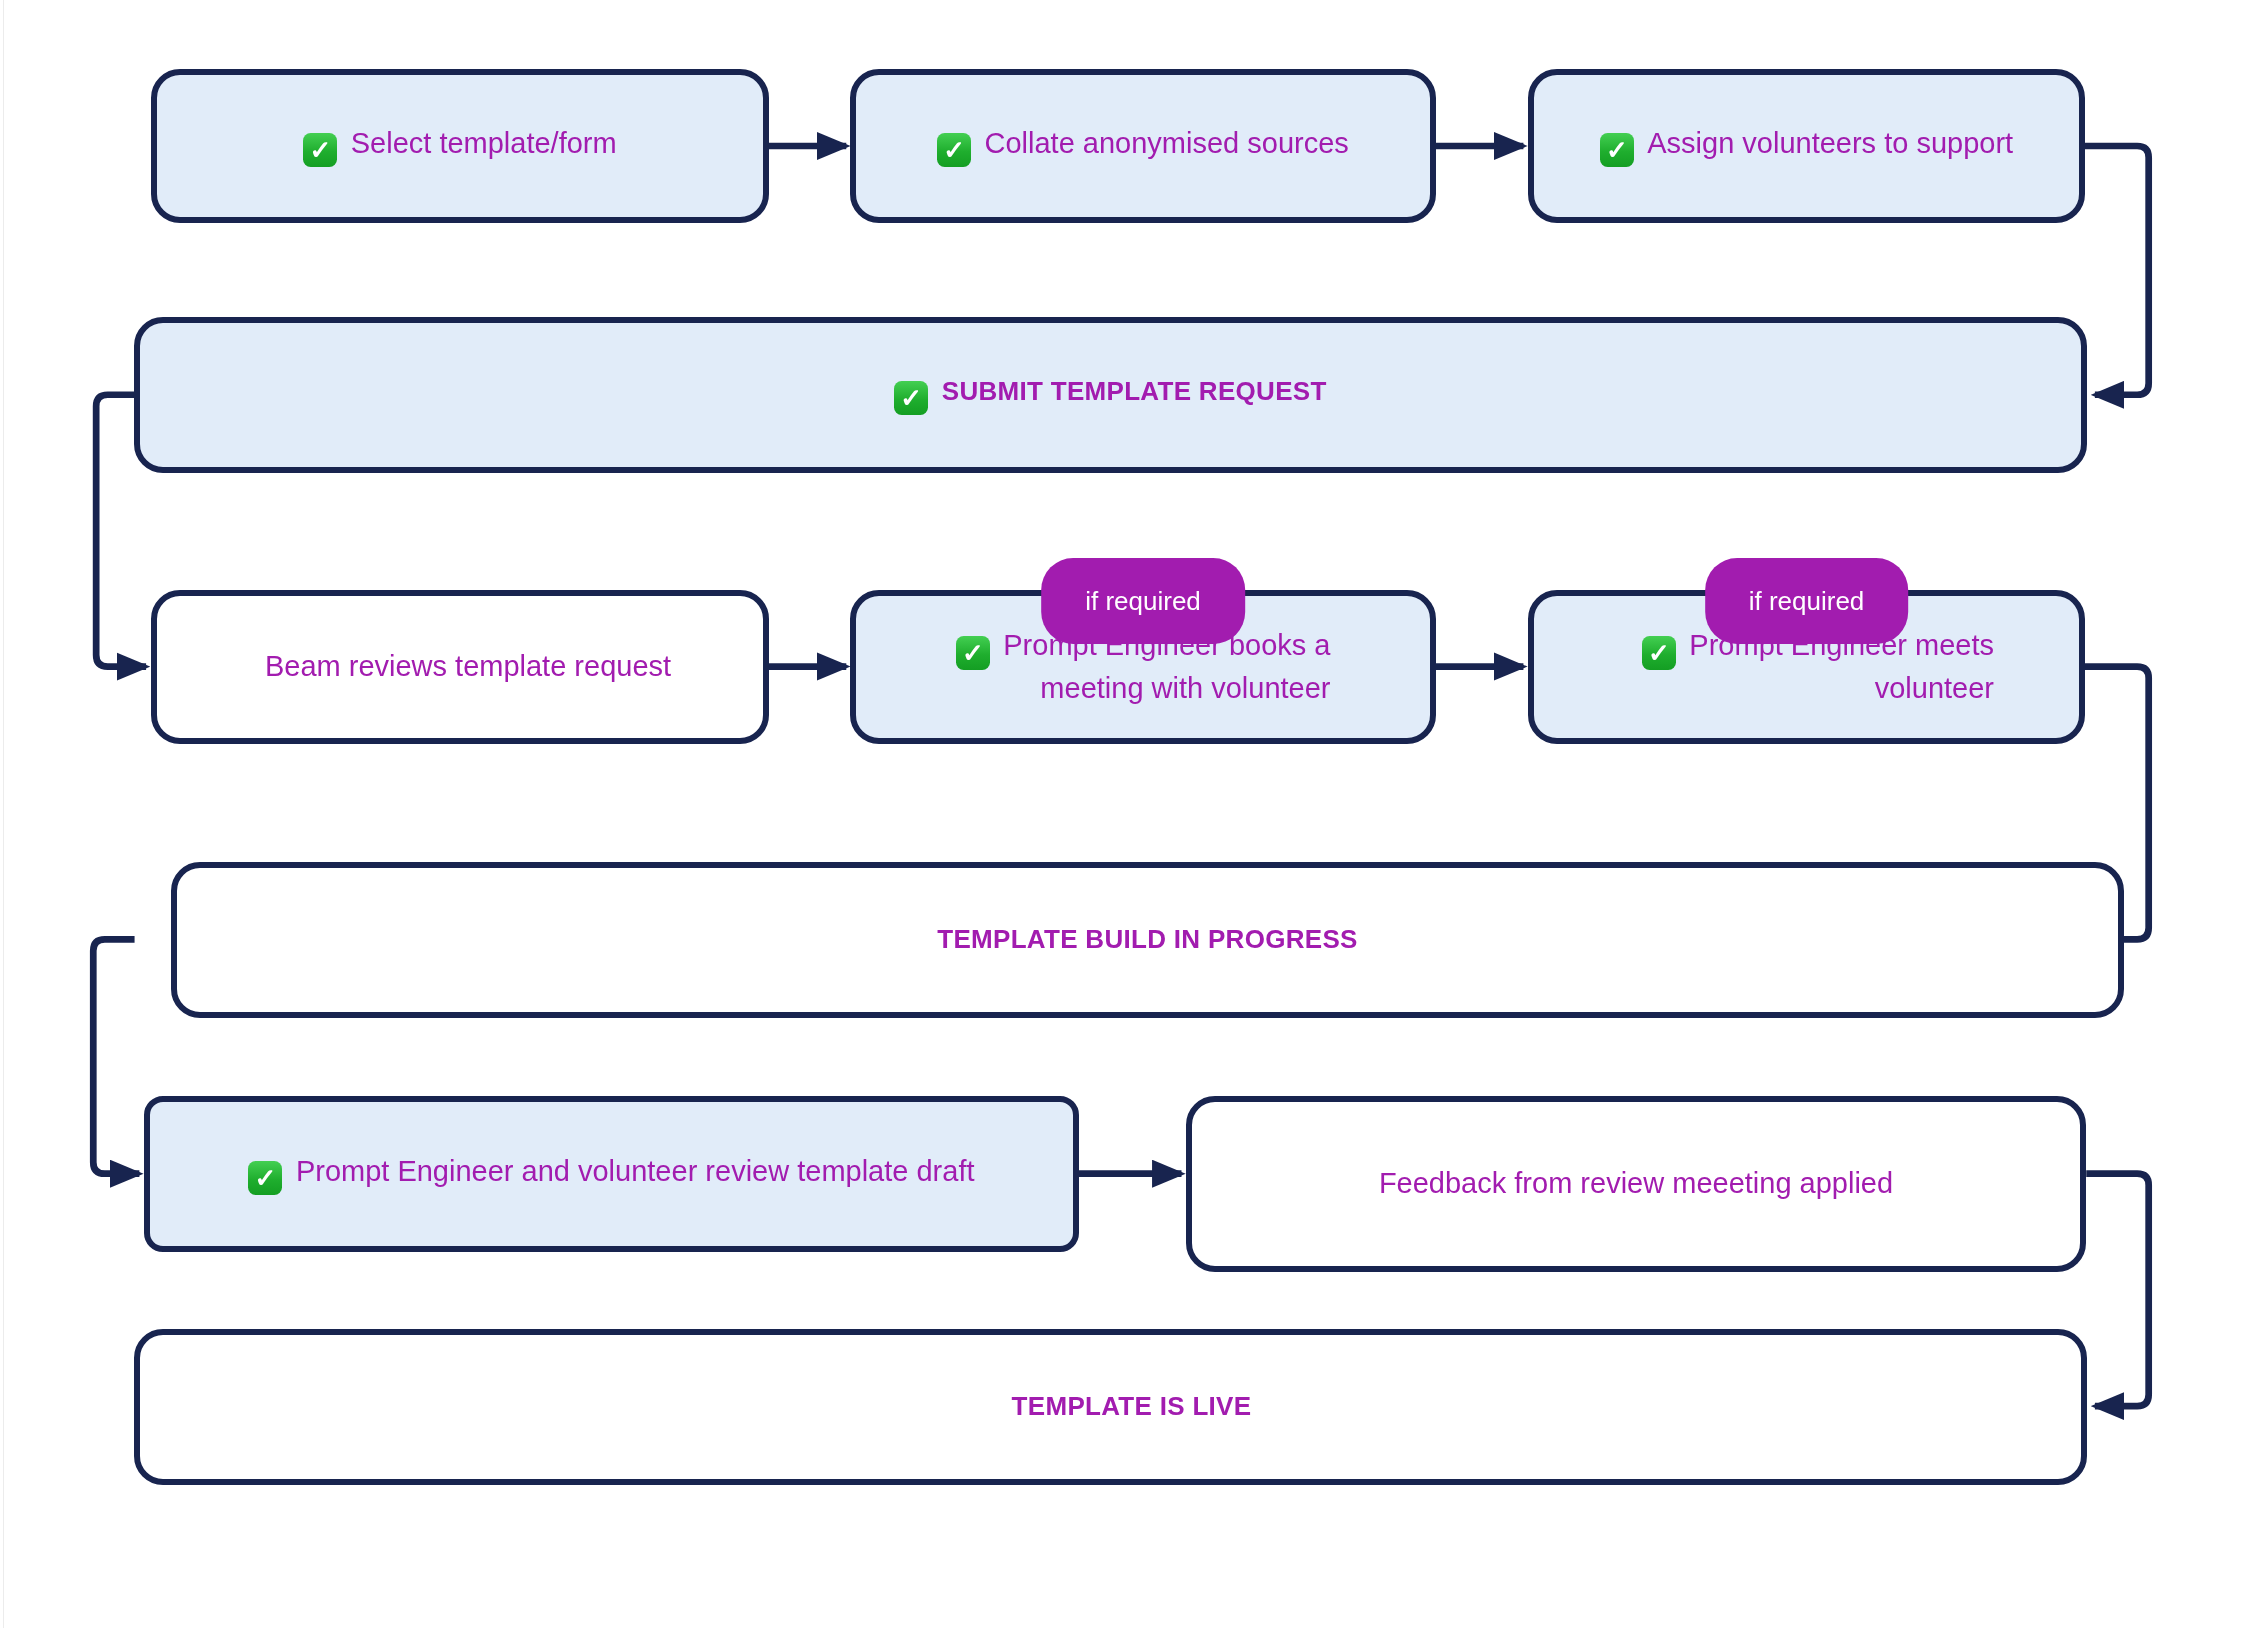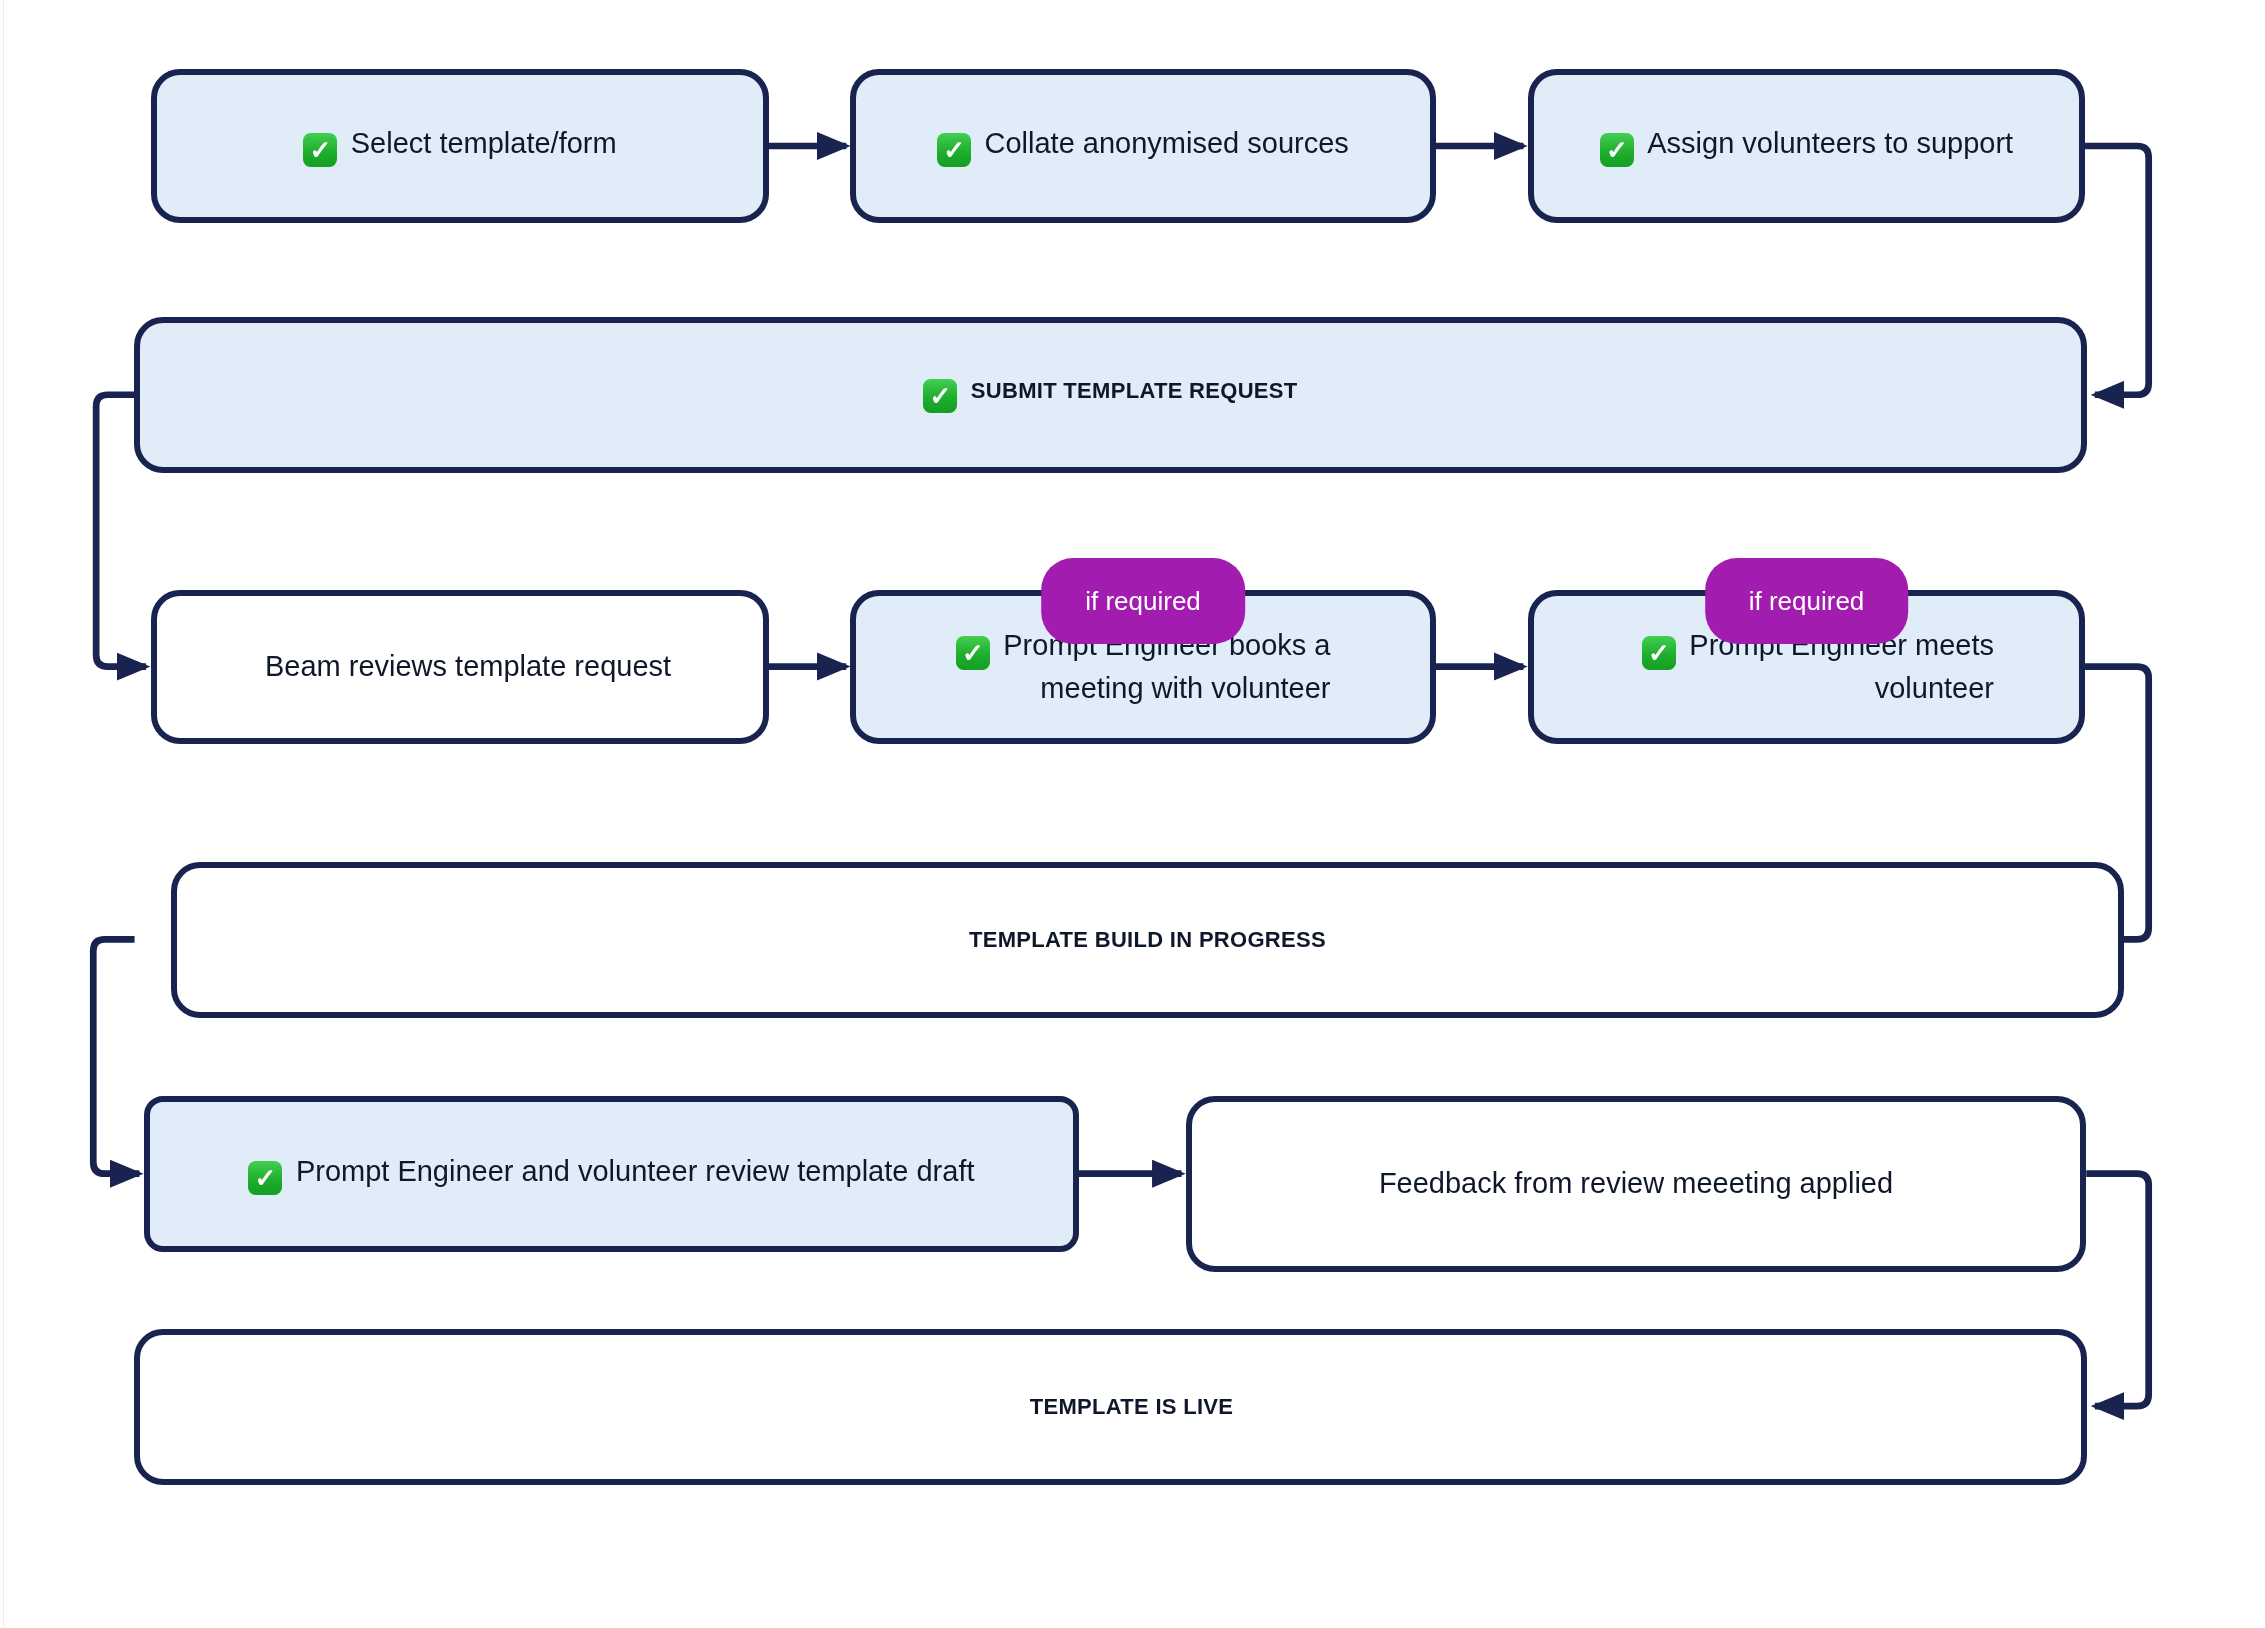--- a/index.html
+++ b/index.html
@@ -24,25 +24,25 @@
     border-radius:29px;
     display:flex; align-items:center; justify-content:center;
     text-align:center;
   }
   .node.blue  { background:#e1ecf9; }
   .node.white { background:#ffffff; }
 
   .node .content {
     font-size:29px;
     line-height:1.28;
-    color:#0f172a;
+    color:#a21caf;
   }
   .node.milestone .content {
     font-weight:700;
-    font-size:22px;
+    font-size:26px;
     letter-spacing:0.3px;
   }
   .content.narrow { max-width:375px;text-align:right; }
   .content.wrapwide { max-width:1057px; }
 
   .check {
     display:inline-block;
     width:34px; height:34px;
     border-radius:7.7px;
     background:linear-gradient(180deg,#43cf52 0%,#1fae2e 55%,#149e23 100%);

